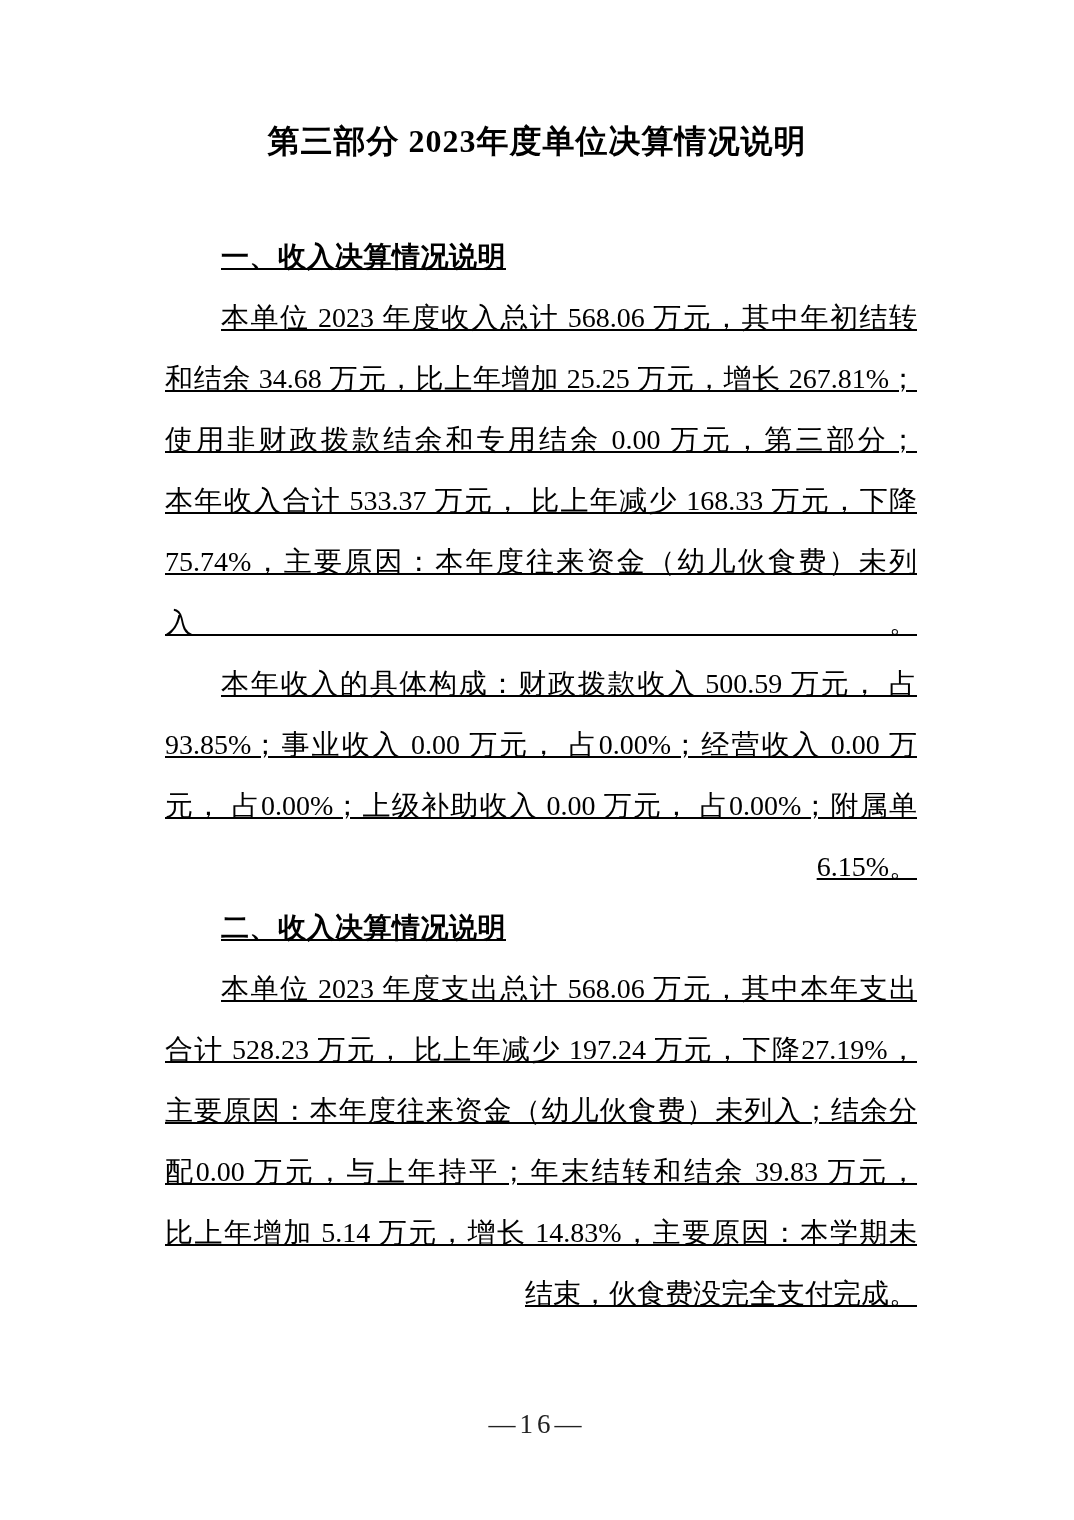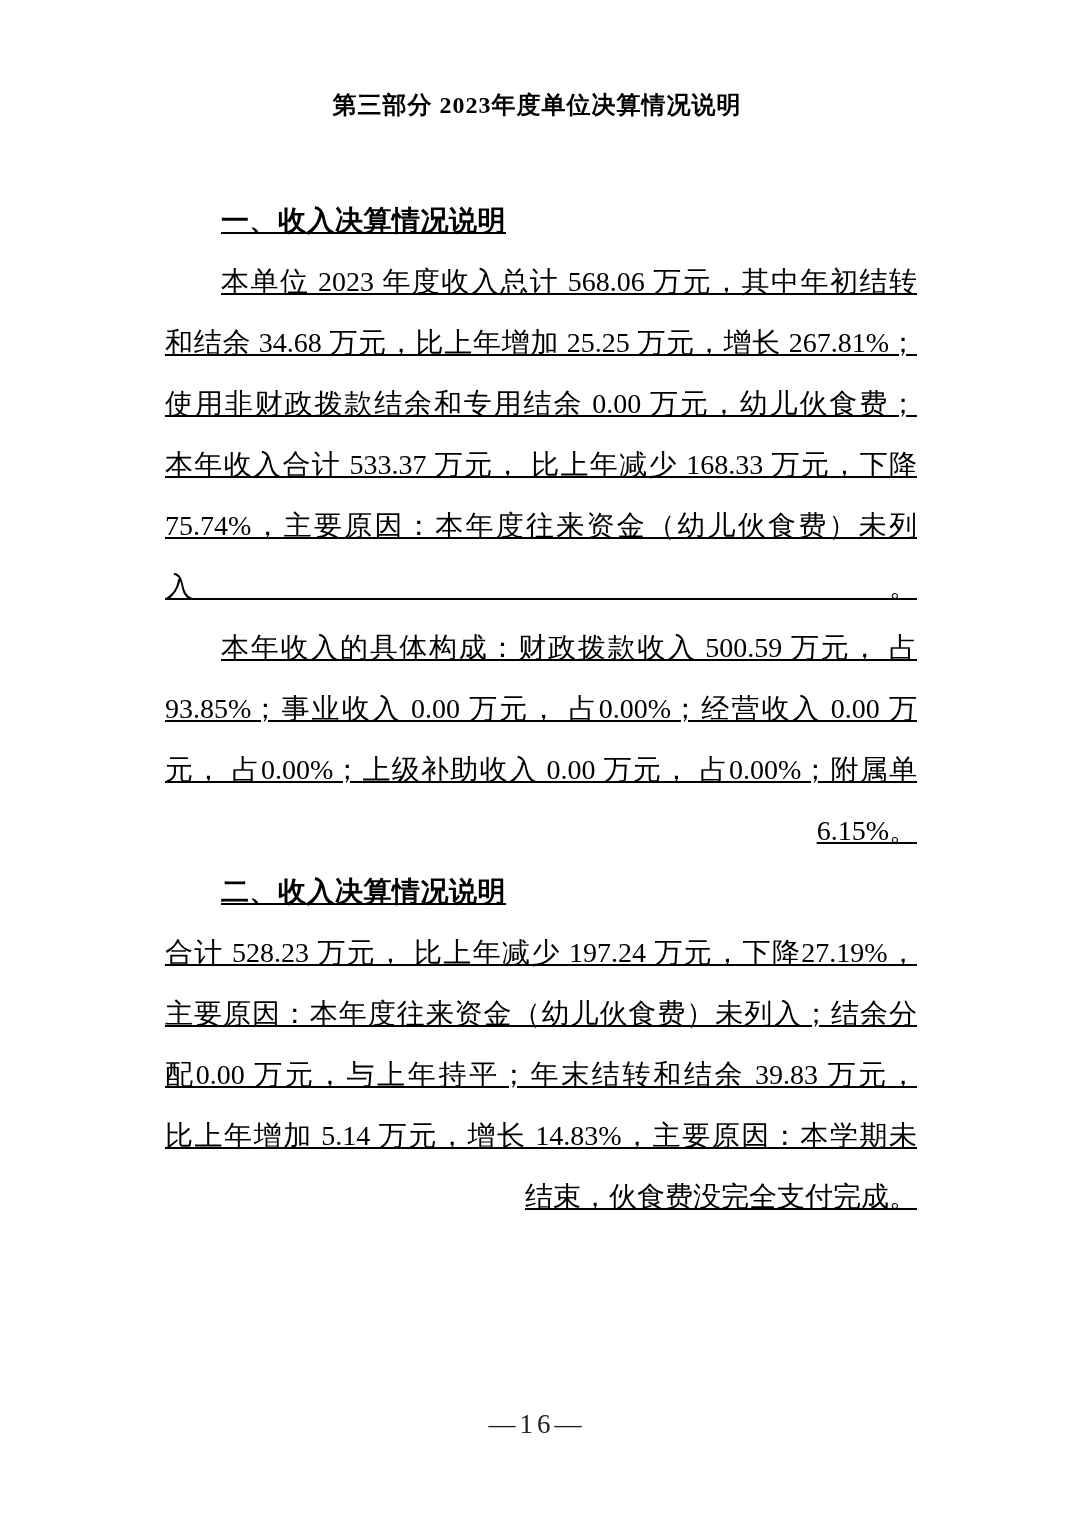--- a/index.html
+++ b/index.html
@@ -11,23 +11,23 @@
     position: relative;
     width: 1074px;
     height: 1520px;
     background: #ffffff;
     color: #000000;
     font-family: "Liberation Serif", "DejaVu Serif", serif;
     overflow: hidden;
   }
   .title {
     margin: 0;
-    padding-top: 80px;
+    padding-top: 116px;
     text-align: center;
-    font-size: 24px;
+    font-size: 32px;
     line-height: 50px;
     font-weight: 700;
     letter-spacing: 1px;
     font-family: "Liberation Serif", "DejaVu Serif", serif;
   }
   .content {
     margin-top: 60px;
     margin-left: 165px;
     width: 752px;
     font-size: 28px;
@@ -75,35 +75,36 @@
 
   <h1 class="title">第三部分 2023年度单位决算情况说明</h1>
 
   <div class="content">
 
     <div class="line heading">一、收入决算情况说明</div>
 
     <div>
       <div class="line fill first">本单位 2023 年度收入总计 568.06 万元，其中年初结转</div>
       <div class="line fill">和结余 34.68 万元，比上年增加 25.25 万元，增长 267.81%；</div>
-      <div class="line fill">使用非财政拨款结余和专用结余 0.00 万元，幼儿伙食费；</div>
+      <div class="line fill">使用非财政拨款结余和专用结余 0.00 万元，第三部分；</div>
       <div class="line fill">本年收入合计 533.37 万元， 比上年减少 168.33 万元，下降</div>
       <div class="line fill">75.74%，主要原因：本年度往来资金（幼儿伙食费）未列入。</div>
     </div>
 
     <div>
       <div class="line fill first">本年收入的具体构成：财政拨款收入 500.59 万元， 占</div>
       <div class="line fill">93.85%；事业收入 0.00 万元， 占0.00%；经营收入 0.00 万</div>
       <div class="line fill">元， 占0.00%；上级补助收入 0.00 万元， 占0.00%；附属单</div>
       <div class="line lastline">6.15%。</div>
     </div>
 
     <div class="line heading">二、收入决算情况说明</div>
 
     <div>
+      <div class="line fill first">本单位 2023 年度支出总计 568.06 万元，其中本年支出</div>
       <div class="line fill">合计 528.23 万元， 比上年减少 197.24 万元，下降27.19%，</div>
       <div class="line fill">主要原因：本年度往来资金（幼儿伙食费）未列入；结余分</div>
       <div class="line fill">配0.00 万元，与上年持平；年末结转和结余 39.83 万元，</div>
       <div class="line fill">比上年增加 5.14 万元，增长 14.83%，主要原因：本学期未</div>
       <div class="line lastline">结束，伙食费没完全支付完成。</div>
     </div>
 
   </div>
 
   <div class="footer">—16—</div>

